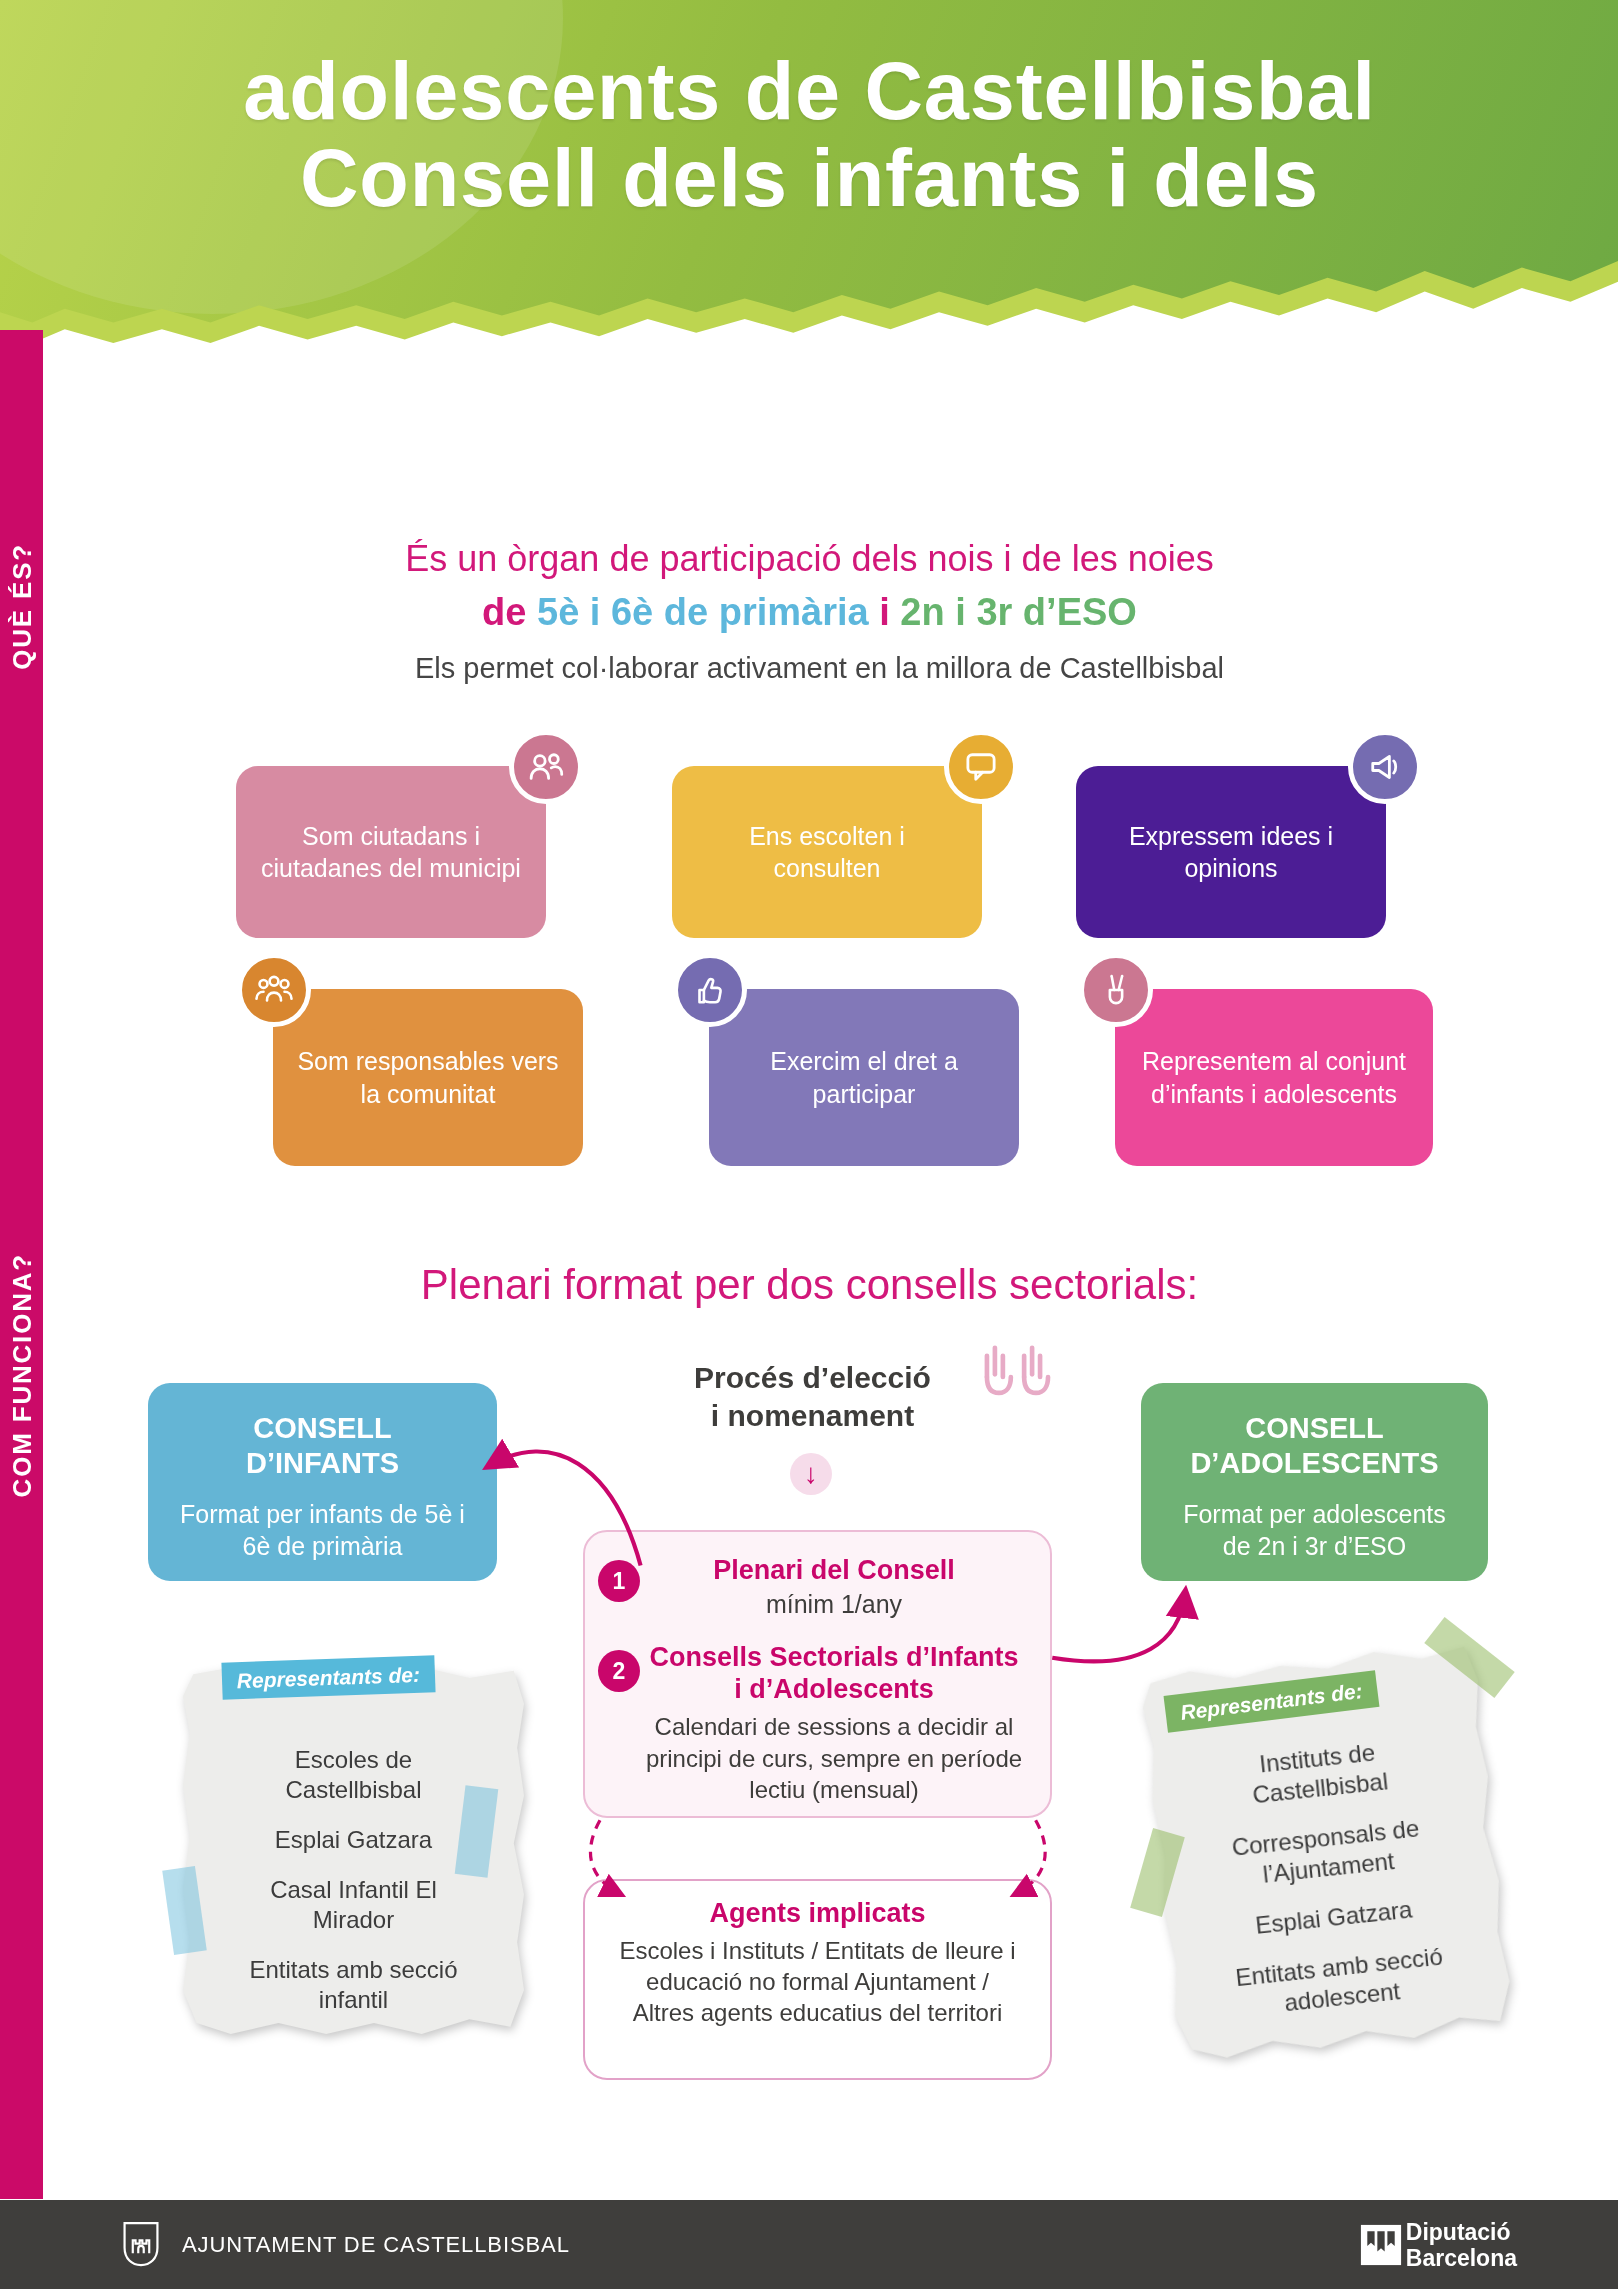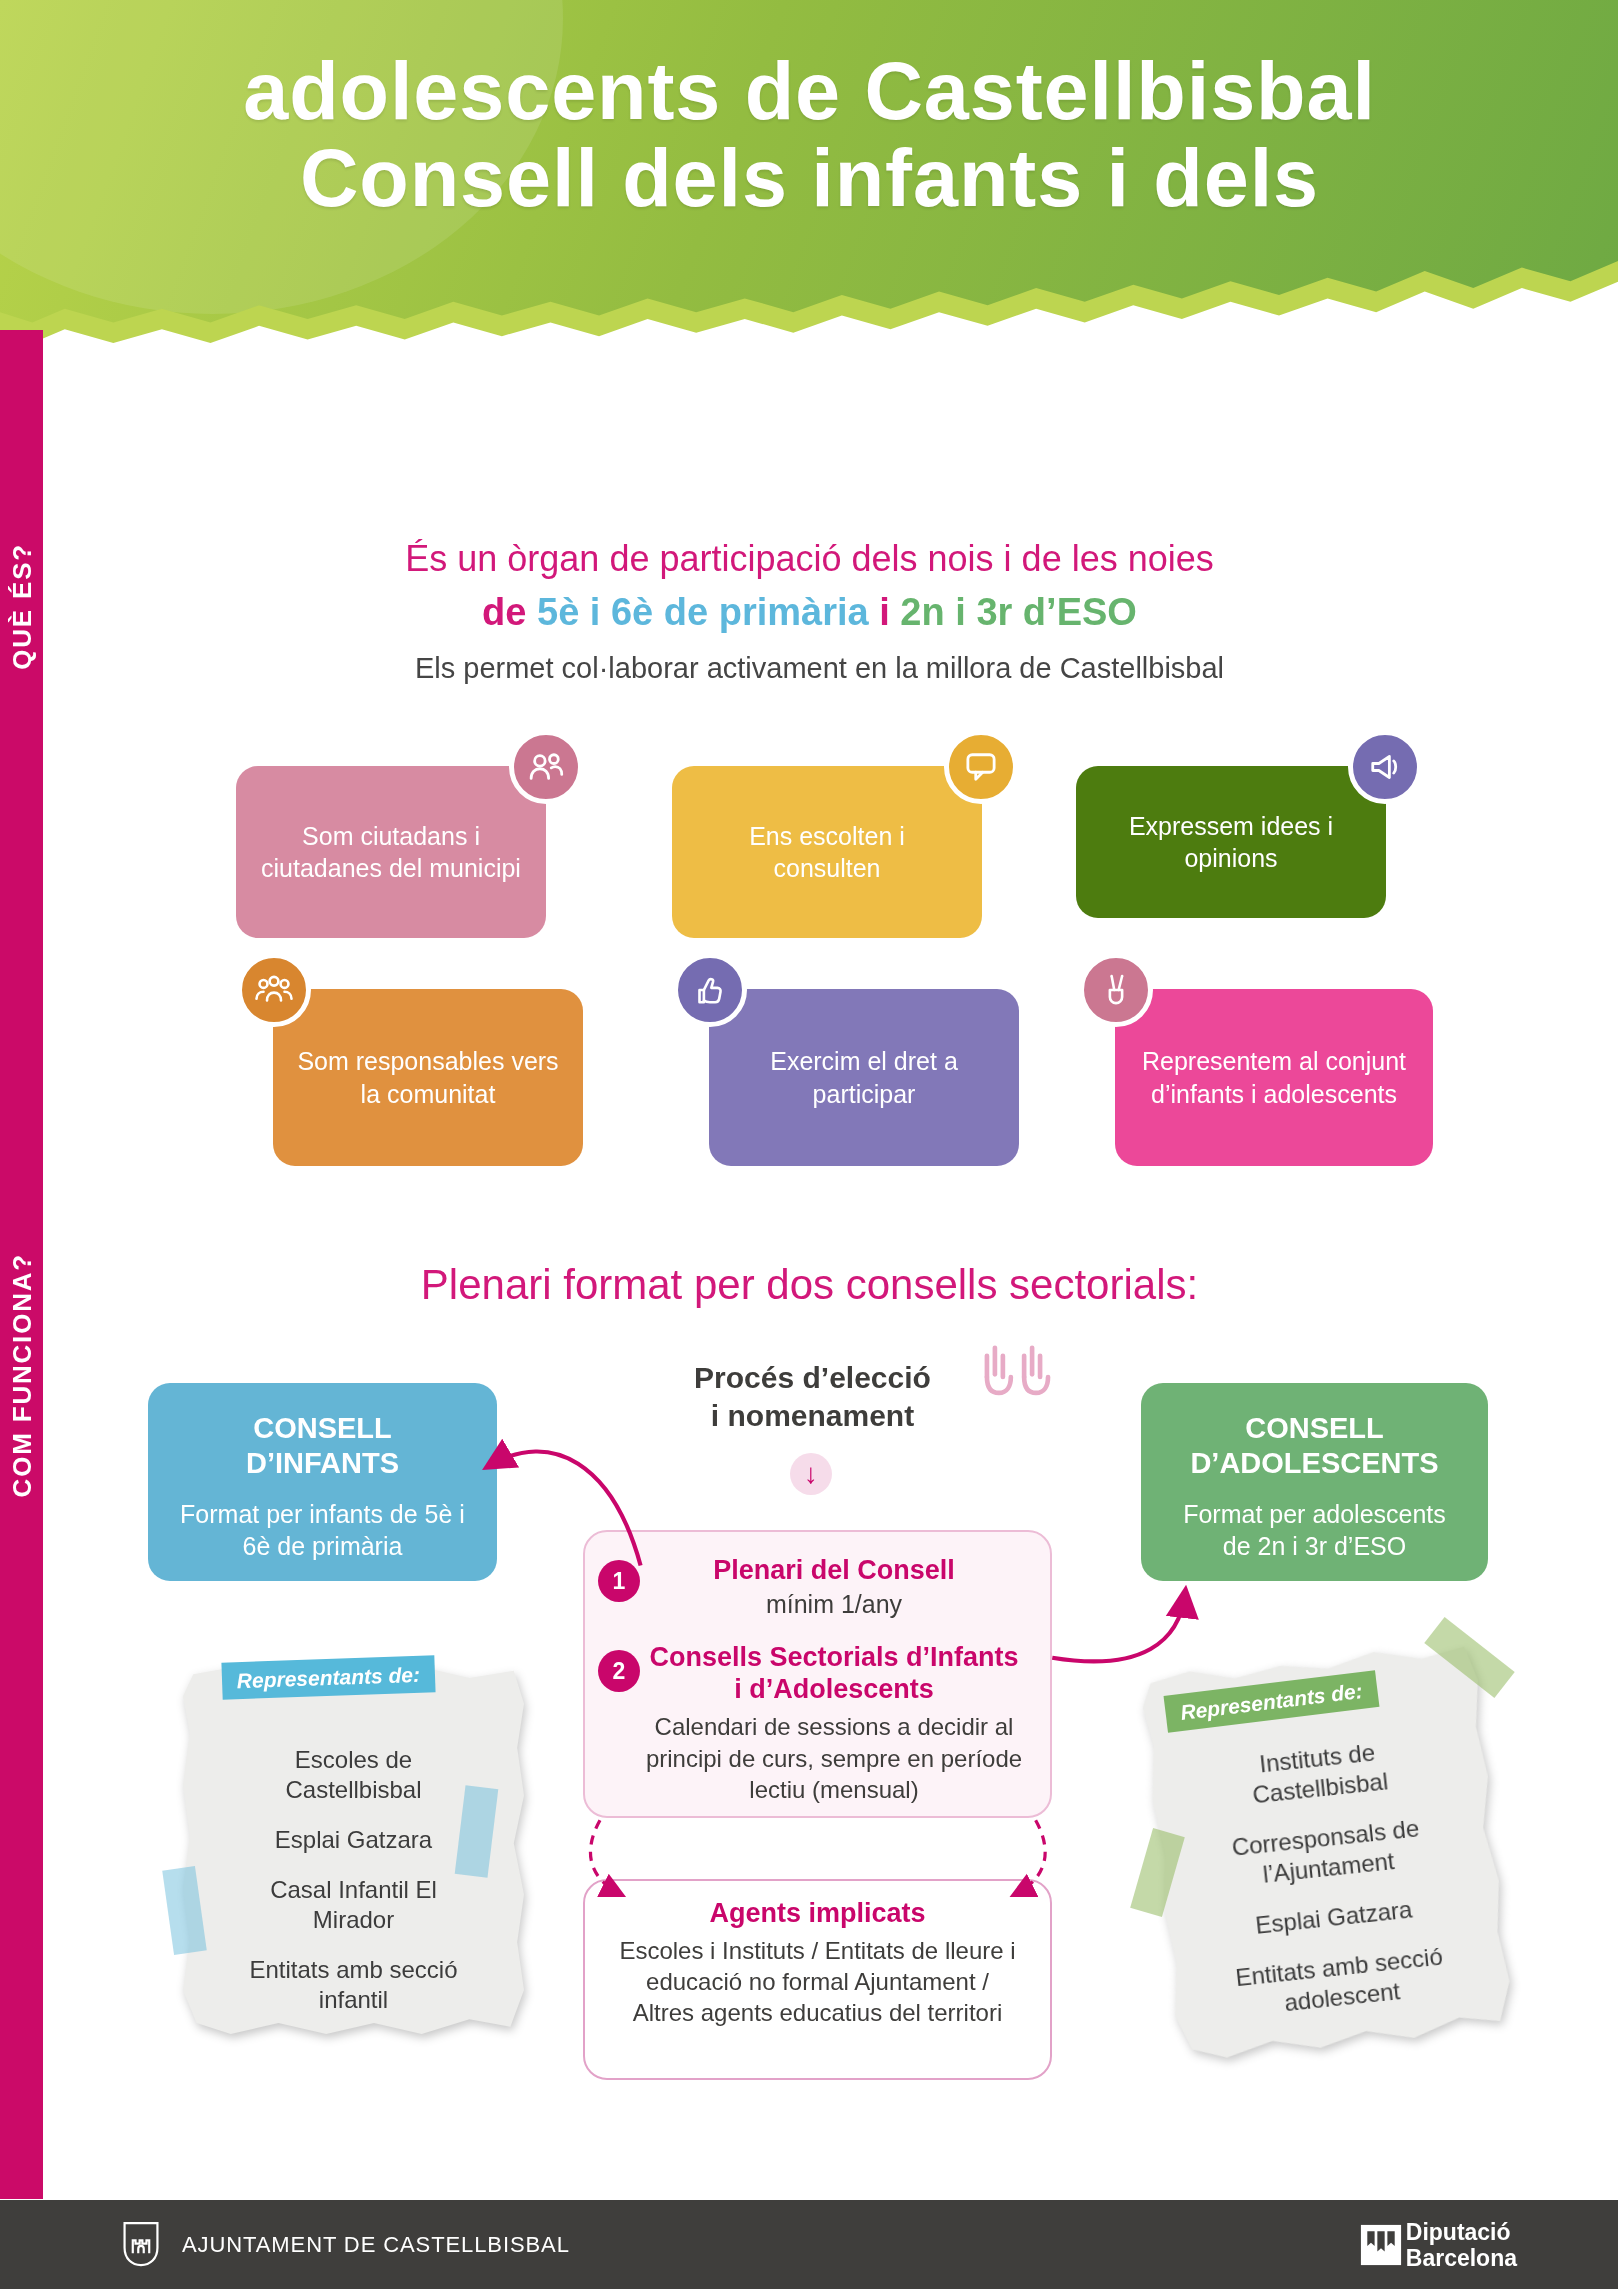--- a/index.html
+++ b/index.html
@@ -30,21 +30,21 @@
   .intro2{position:absolute;top:591px;left:0;width:100%;text-align:center;font-size:38px;font-weight:bold;}
   .intro2 .mg{color:#d2187a;} .intro2 .bl{color:#5db7dc;} .intro2 .gr{color:#67b46e;}
   .intro3{position:absolute;top:652px;left:0;width:100%;text-align:center;color:#454545;font-size:29px;padding-left:10px;}
 
   
   .card{position:absolute;border-radius:22px;color:#fff;display:flex;align-items:center;
     justify-content:center;text-align:center;font-size:25px;line-height:1.3;
     padding:11px 24px;box-sizing:border-box;}
   .card1{left:236px;top:766px;width:310px;height:172px;background:#d78ba2;}
   .card2{left:672px;top:766px;width:310px;height:172px;background:#eebd45;}
-  .card3{left:1076px;top:766px;width:310px;height:152px;background:#4d7c0f;}
+  .card3{left:1076px;top:766px;width:310px;height:172px;background:#4c1d95;}
   .card4{left:273px;top:989px;width:310px;height:177px;background:#e0913f;}
   .card5{left:709px;top:989px;width:310px;height:177px;background:#8278b8;}
   .card6{left:1115px;top:989px;width:318px;height:177px;background:#ec4899;}
   .badge{position:absolute;width:74px;height:74px;border-radius:50%;border:5.5px solid #fff;
     box-sizing:border-box;display:flex;align-items:center;justify-content:center;}
   .b1{left:509px;top:730px;background:#cb7791;}
   .b2{left:944px;top:730px;background:#e7ad33;}
   .b3{left:1348px;top:730px;background:#756cb1;}
   .b4{left:237px;top:953px;background:#d8862f;}
   .b5{left:673px;top:953px;background:#756cb1;}

